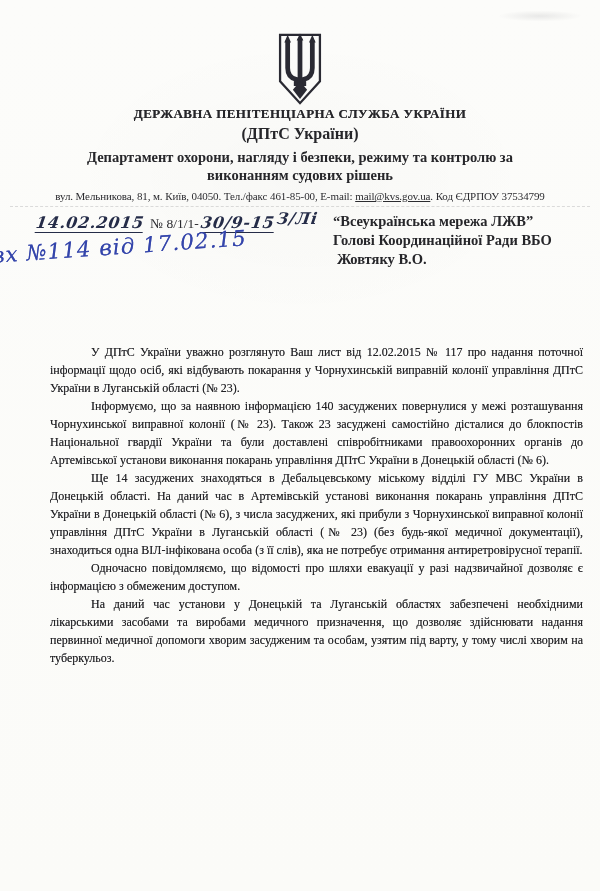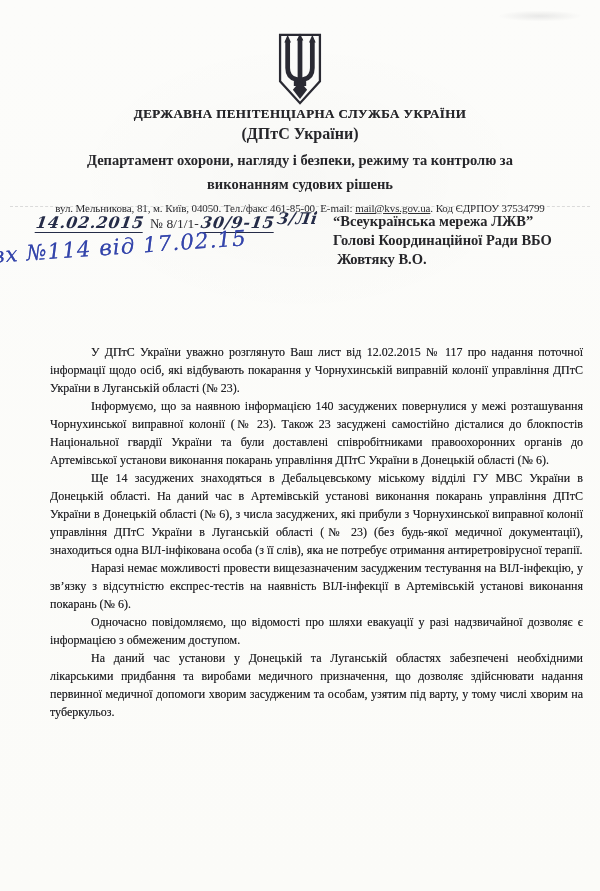--- a/index.html
+++ b/index.html
@@ -13,21 +13,21 @@
     font-family:"Liberation Serif","DejaVu Serif",serif;
     color:#26262a;
     filter: blur(0.22px);
   }
   
   .emblem { position:absolute; top:32px; left:50%; transform:translateX(-50%); }
   
   .org-header { position:absolute; top:106px; left:0; width:100%; text-align:center; }
   .org-name { font-size:13px; font-weight:bold; letter-spacing:.4px; text-shadow:0 0 .5px rgba(20,20,25,.6); }
   .org-abbr { font-size:16px; font-weight:bold; margin-top:3px; }
-  .org-dept { font-size:14.5px; font-weight:bold; line-height:24px; max-width:478px; margin:5px auto 0; }
+  .org-dept { font-size:14.5px; font-weight:bold; line-height:18px; max-width:478px; margin:5px auto 0; }
   .org-contact { font-size:11px; margin-top:6px; letter-spacing:-.1px; white-space:nowrap; color:#2c2c30; }
   .org-contact .email { text-decoration:underline;margin-top:28px; }
   .sep-line { position:absolute; top:206px; left:10px; width:580px; border-top:1.5px dashed rgba(70,70,75,.18); }
   
   .ref-left { position:absolute; top:213px; left:36px; font-size:13.5px; white-space:nowrap; }
   .hw {
     font-family:"DejaVu Serif",serif; font-style:italic; display:inline-block;
     transform:skewX(-8deg); letter-spacing:.8px;
   }
   .hw-dark { color:#252c48; font-size:16px; font-weight:bold; }
@@ -86,18 +86,17 @@
     <div>“Всеукраїнська мережа ЛЖВ”</div>
     <div>Голові Координаційної Ради ВБО</div>
     <div>Жовтяку В.О.</div>
   </div>
 
 
   <div class="letter-body">
     <p>У ДПтС України уважно розглянуто Ваш лист від 12.02.2015 № 117 про надання поточної інформації щодо осіб, які відбувають покарання у Чорнухинській виправній колонії управління ДПтС України в Луганській області (№ 23).</p>
     <p>Інформуємо, що за наявною інформацією 140 засуджених повернулися у межі розташування Чорнухинської виправної колонії (№ 23). Також 23 засуджені самостійно дісталися до блокпостів Національної гвардії України та були доставлені співробітниками правоохоронних органів до Артемівської установи виконання покарань управління ДПтС України в Донецькій області (№ 6).</p>
     <p>Ще 14 засуджених знаходяться в Дебальцевському міському відділі ГУ МВС України в Донецькій області. На даний час в Артемівській установі виконання покарань управління ДПтС України в Донецькій області (№ 6), з числа засуджених, які прибули з Чорнухинської виправної колонії управління ДПтС України в Луганській області (№ 23) (без будь-якої медичної документації), знаходиться одна ВІЛ-інфікована особа (з її слів), яка не потребує отримання антиретровірусної терапії.</p>
-    <p>Наразі немає можливості провести вищезазначеним засудженим тестування на ВІЛ-інфекцію, у зв’язку з відсутністю експрес-тестів на наявність ВІЛ-інфекції в Артемівській установі виконання покарань (№ 6).</p>
     <p>Одночасно повідомляємо, що відомості про шляхи евакуації у разі надзвичайної дозволяє є інформацією з обмеженим доступом.</p>
-    <p>На даний час установи у Донецькій та Луганській областях забезпечені необхідними лікарськими придбання та виробами медичного призначення, що дозволяє здійснювати надання первинної медичної допомоги хворим засудженим та особам, узятим під варту, у тому числі хворим на туберкульоз.</p>
+    <p>На даний час установи у Донецькій та Луганській областях забезпечені необхідними лікарськими засобами та виробами медичного призначення, що дозволяє здійснювати надання первинної медичної допомоги хворим засудженим та особам, узятим під варту, у тому числі хворим на туберкульоз.</p>
   </div>
 
 </div>
 
 </body></html>

